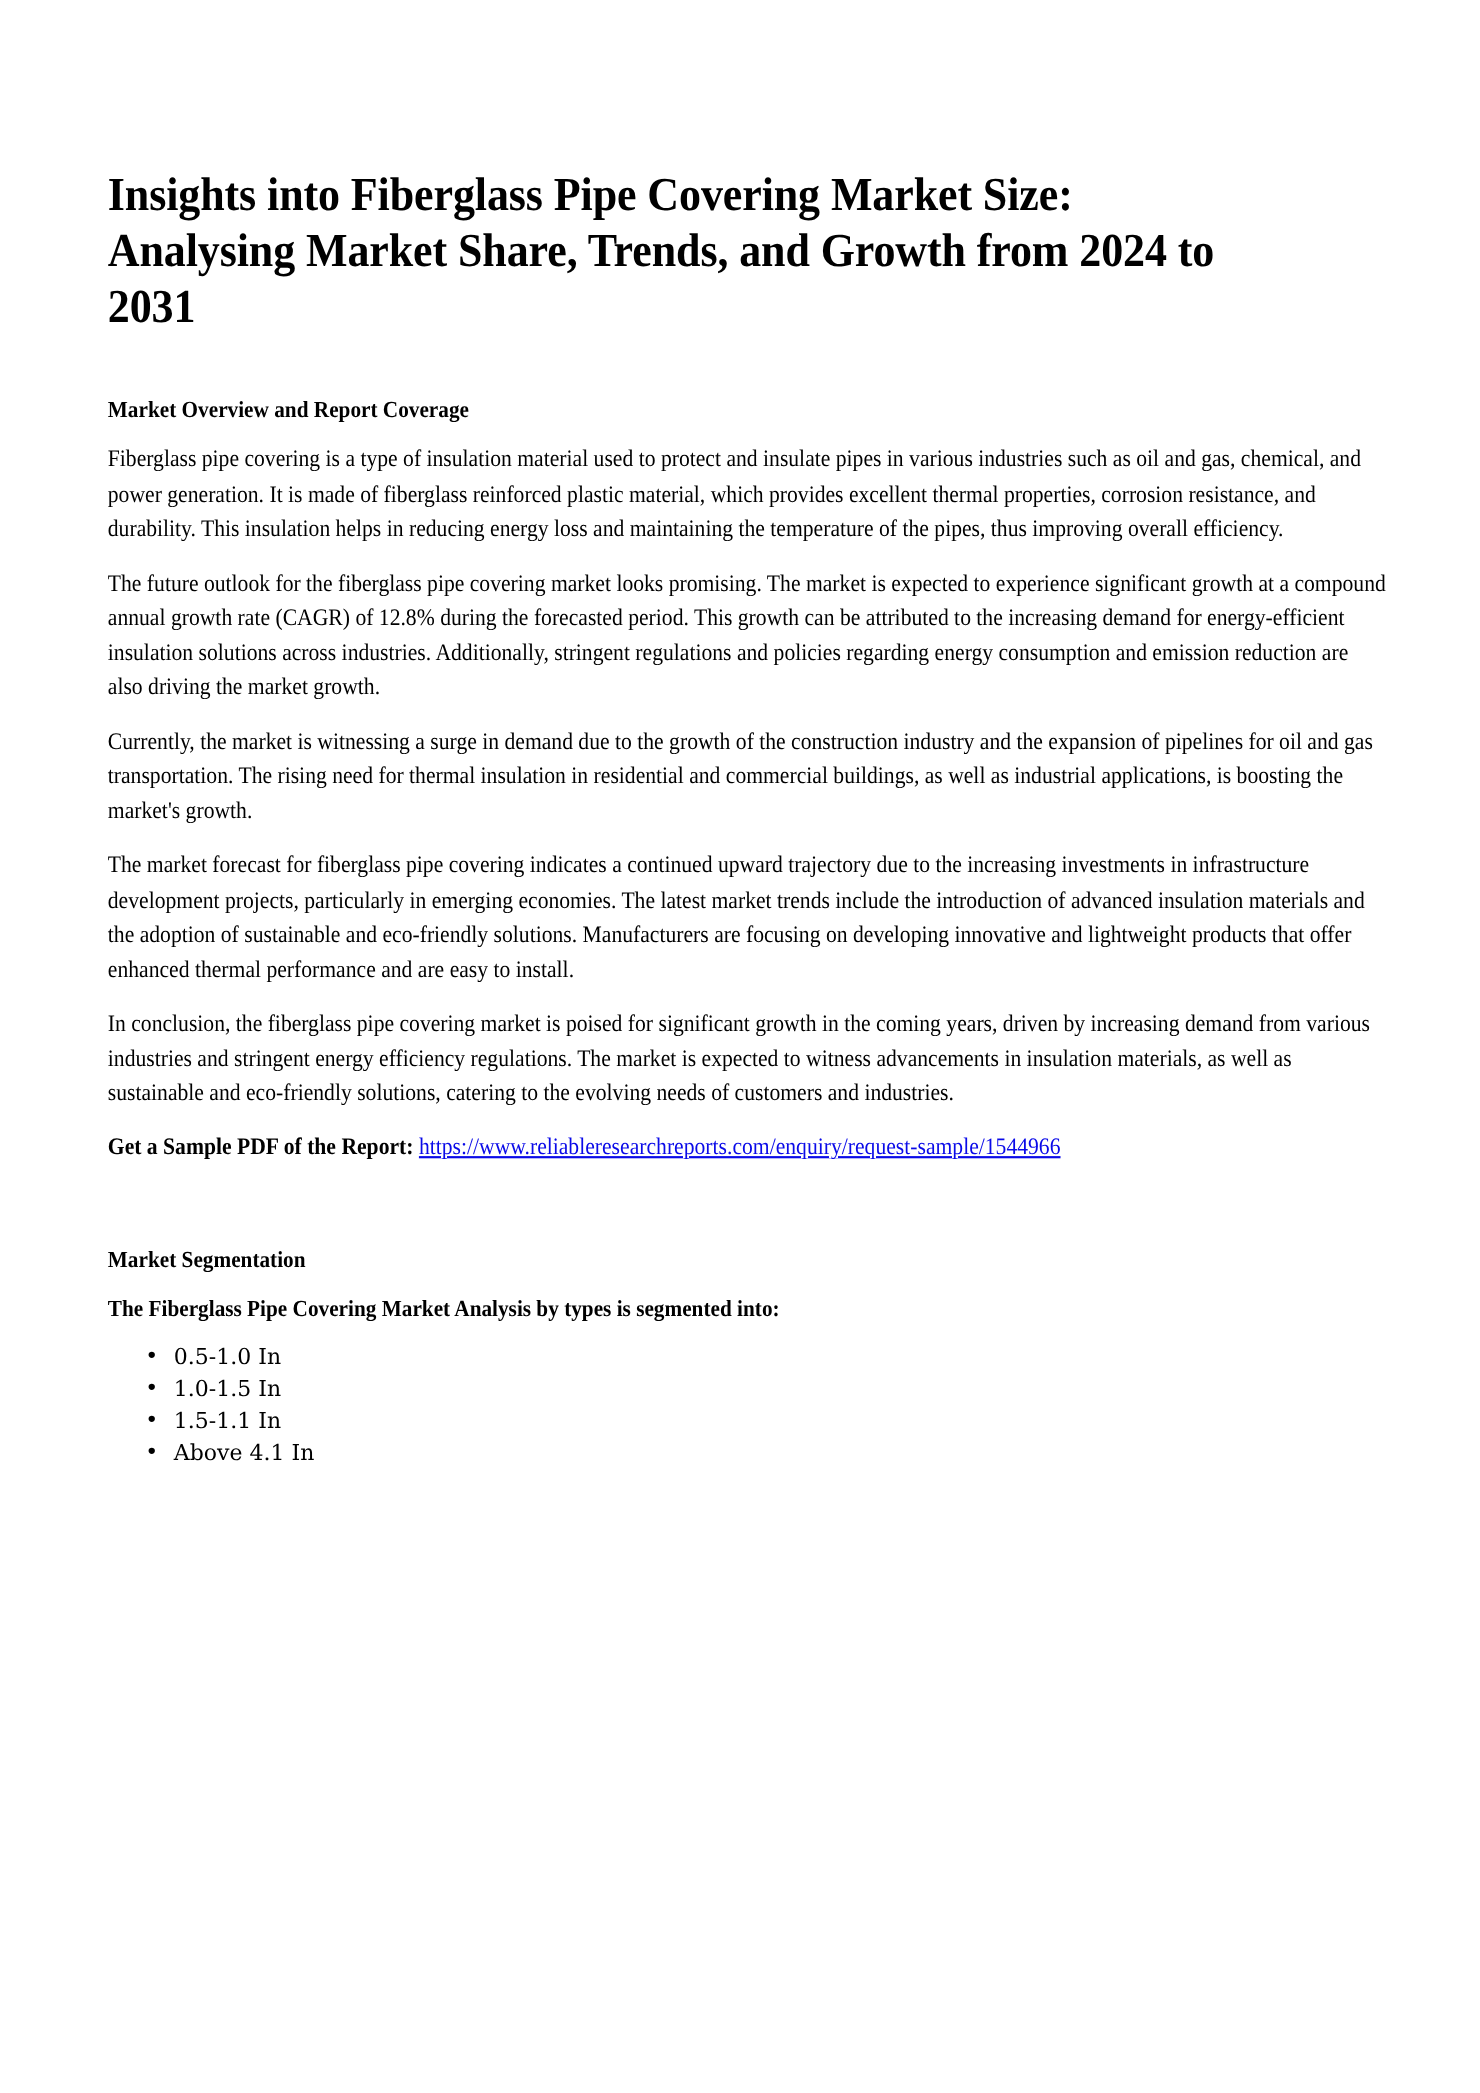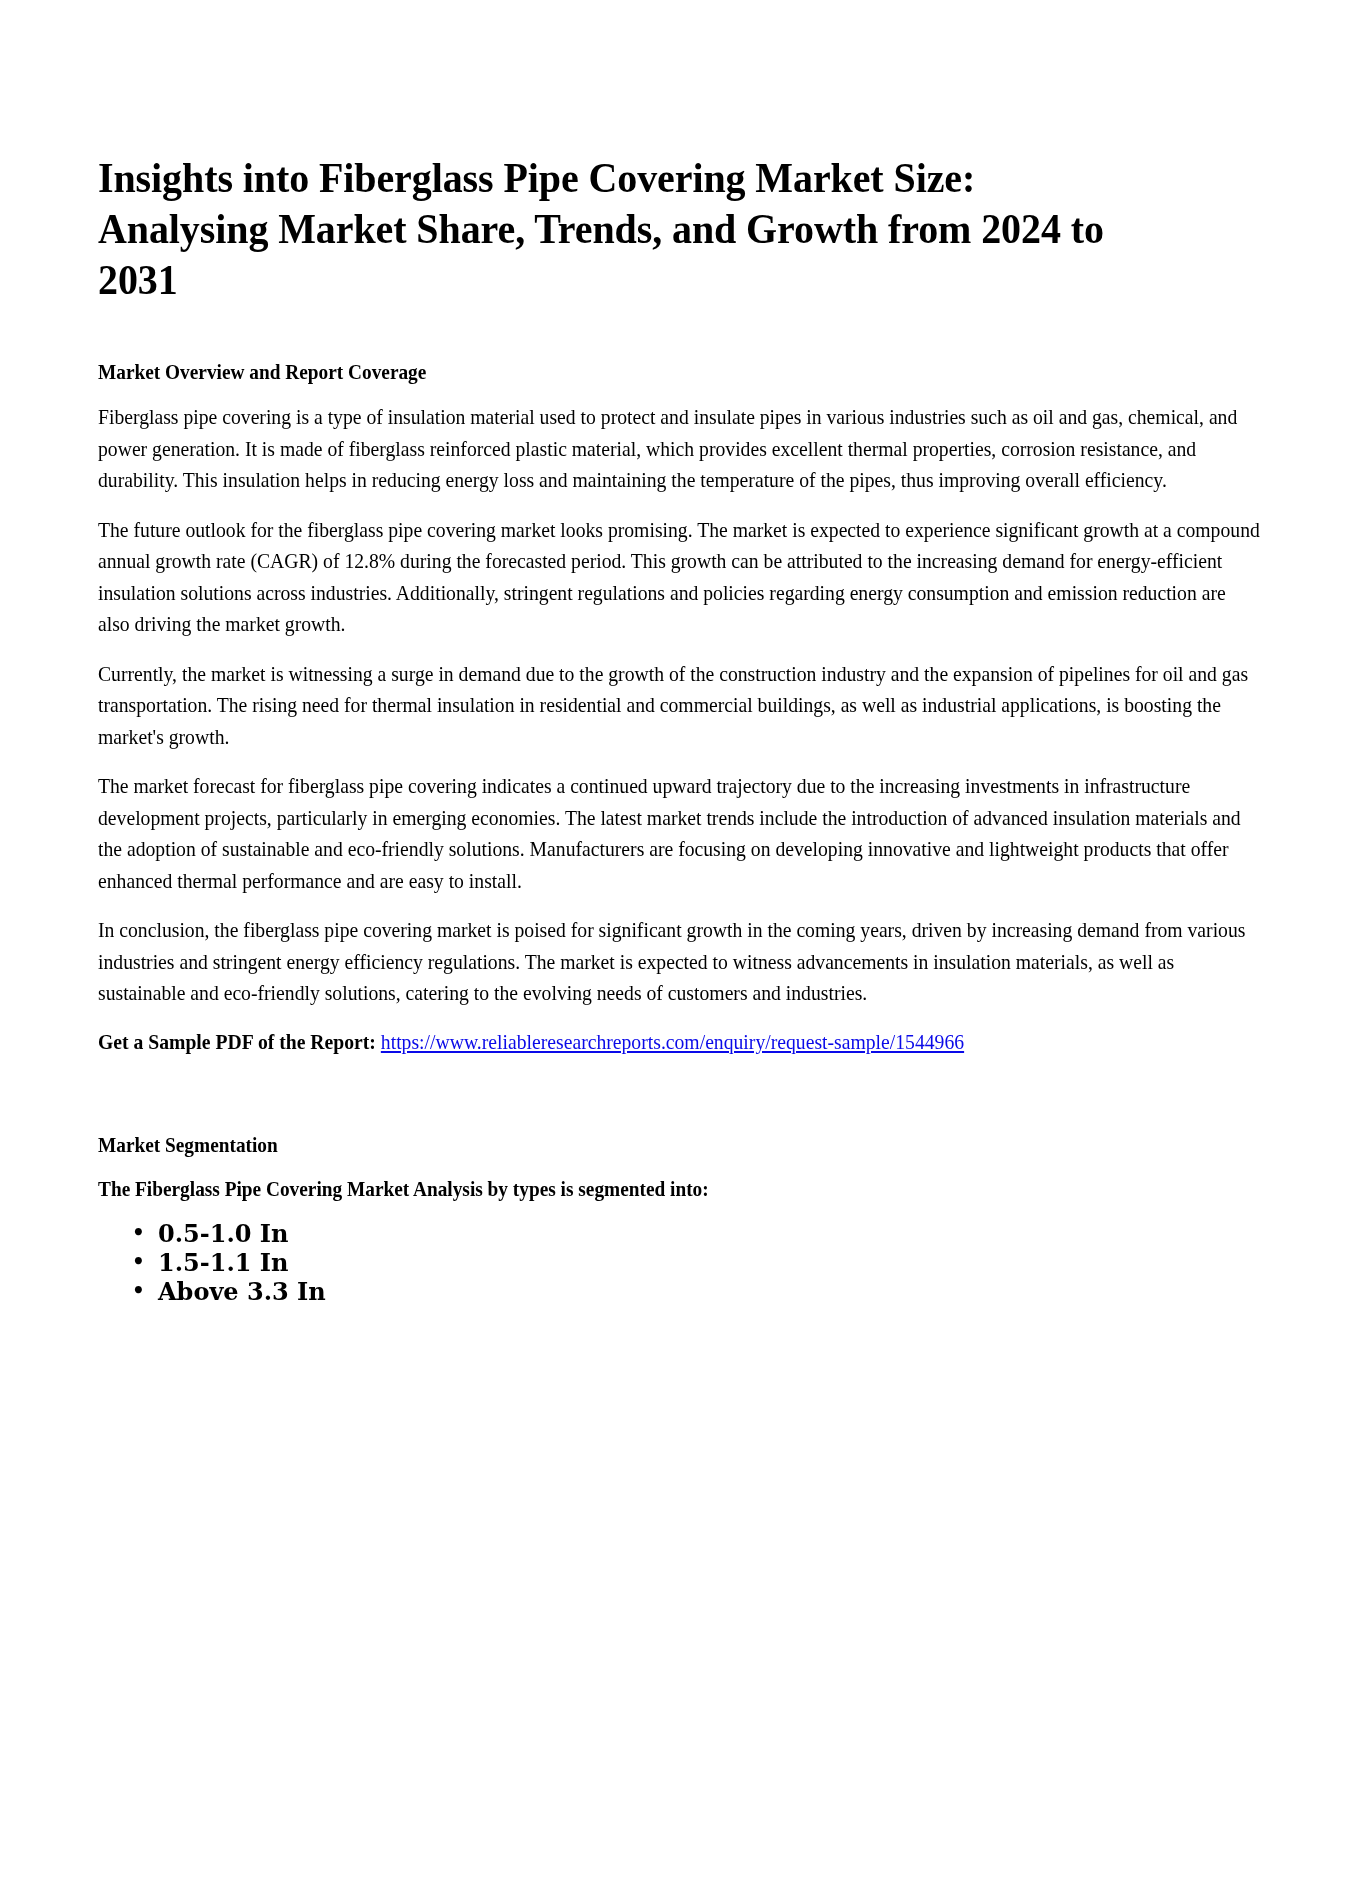--- a/index.html
+++ b/index.html
@@ -93,23 +93,22 @@
     text-decoration-color: #0a0ae8;
     word-break: break-all;
   }
 
   
   .seg-list {
     margin: 0;
     padding-left: 60px;
     list-style: none;
     font-family: "DejaVu Serif", serif;
-    font-size: 24px;
+    font-size: 20px;
     line-height: 29px;
-    font-weight: bold;
   }
   .seg-list li {
     position: relative;
     padding-left: 0;
   }
   .seg-list li::before {
     content: "\2022";
     position: absolute;
     left: -26px;
     top: -1px;
@@ -158,18 +157,19 @@
     <h2 class="section-head">Market Segmentation</h2>
 
     <div class="sp-seg-gap"></div>
 
     <h3 class="section-head">The Fiberglass Pipe Covering Market Analysis by types is segmented into:</h3>
 
     <div class="sp-list-gap"></div>
 
     <ul class="seg-list">
       <li>0.5-1.0 In</li>
+      <li>1.0-1.5 In</li>
       <li>1.5-1.1 In</li>
-      <li>Above 3.3 In</li>
+      <li>Above 4.1 In</li>
     </ul>
 
   </div>
 </div>
 
 </body></html>

